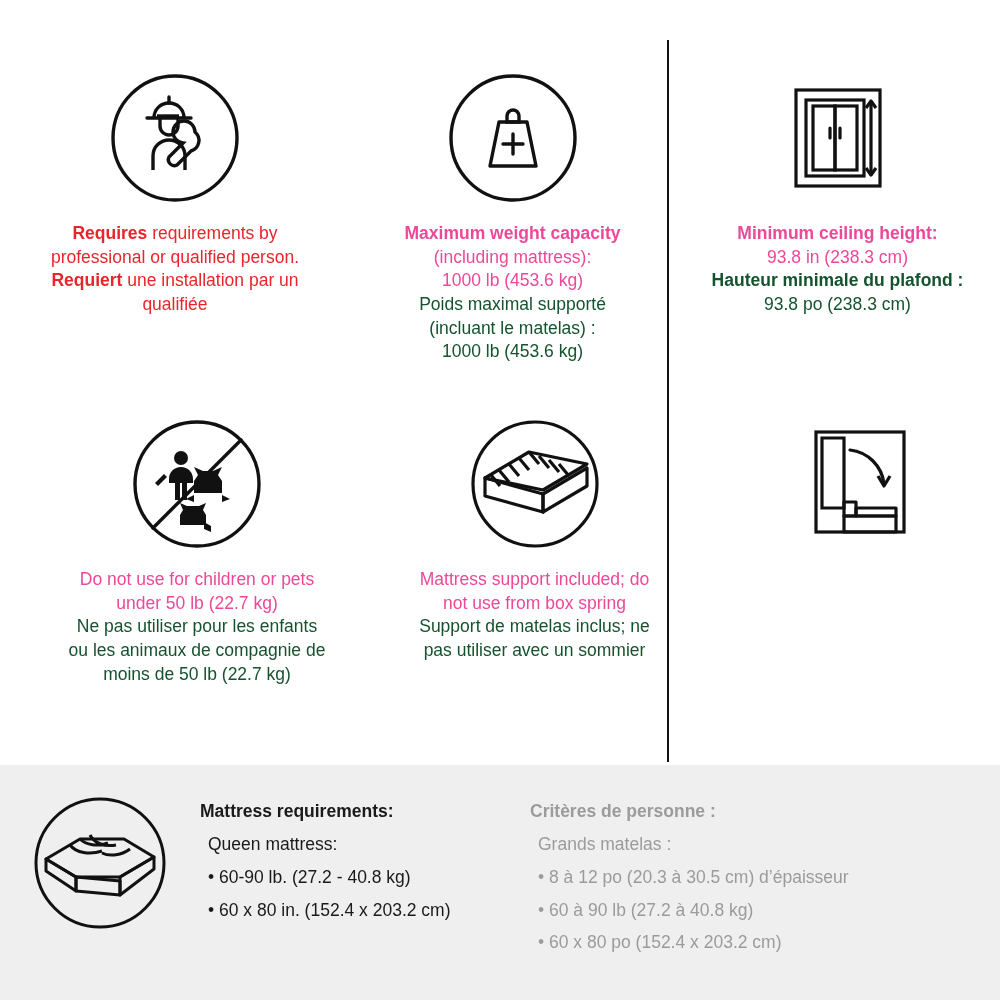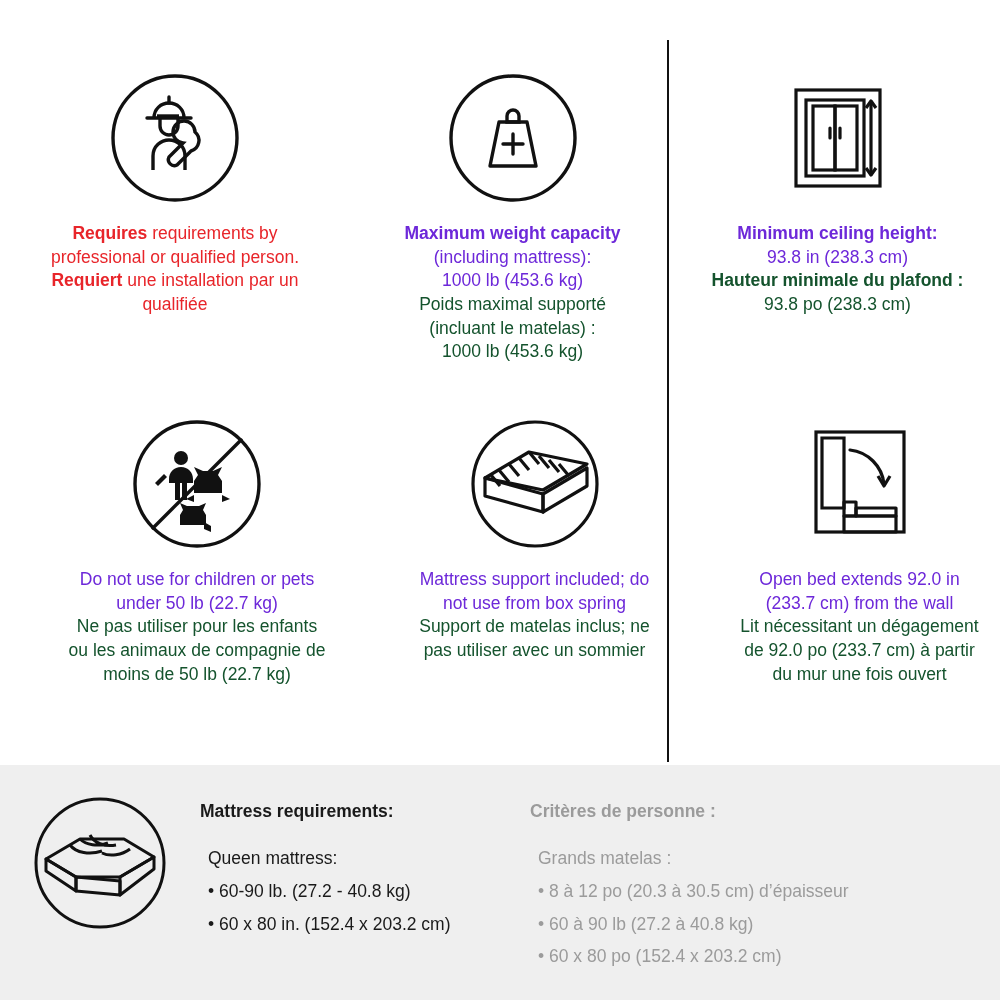--- a/index.html
+++ b/index.html
@@ -51,21 +51,21 @@
     margin-bottom: 18px;
   }
   .icon-wrap svg { display: block; }
 
   .txt {
     text-align: center;
     font-size: 17.5px;
     line-height: 1.35;
   }
   .txt .en {
-    color: #6d28d9;
+    color: #ec4899;
   }
   .txt .fr {
     color: #14532d;
   }
   .txt .strongline {
     font-weight: bold;
   }
   .txt .red {
     color: #e8252a;
   }
@@ -102,21 +102,21 @@
   }
   .band-col {
     padding-top: 34px;
     font-size: 17.5px;
     line-height: 1.42;
   }
   .band-col.en { width: 330px; color: #1a1a1a; }
   .band-col.fr { width: 420px; color: #9b9b9b; }
   .band-col .hdr {
     font-weight: bold;
-    margin-bottom: 22px;
+    margin-bottom: 8px;
   }
   .band-col ul {
     margin: 0;
     padding: 0;
     list-style: none;
   }
   .band-col li { margin: 8px; }
 </style>
 </head>
 <body>
@@ -235,27 +235,20 @@
         <svg width="132" height="132" viewBox="0 0 132 132" fill="none" stroke="#111" stroke-width="3.2">
           <rect x="22" y="14" width="88" height="100"></rect>
           <path d="M28 20h22v70H28z"></path>
           <path d="M50 98h52v16H50z" stroke-linejoin="round"></path>
           <path d="M50 84h12v14H50z" stroke-linejoin="round"></path>
           <path d="M62 90h40v8H62z" stroke-linejoin="round"></path>
           <path d="M56 32c18 2 32 16 34 34" stroke-linecap="round"></path>
           <path d="M84 58l6 10 6-10" stroke-linejoin="round"></path>
         </svg>
       </div>
-      <div class="txt">
-        <p class="en">Open bed extends 92.0 in</p>
-        <p class="en">(233.7 cm) from the wall</p>
-        <p class="fr">Lit nécessitant un dégagement</p>
-        <p class="fr">de 92.0 po (233.7 cm) à partir</p>
-        <p class="fr">du mur une fois ouvert</p>
-      </div>
     </div>
 
   </div>
 
   <div class="band">
     <div class="band-icon">
       <svg width="140" height="140" viewBox="0 0 140 140" fill="none" stroke="#111" stroke-width="3">
         <circle cx="70" cy="70" r="64"></circle>
         <path d="M16 66l34-20h44l30 18-34 20H46z" stroke-linejoin="round"></path>
         <path d="M46 84v14l44 4V88z" stroke-linejoin="round"></path>

